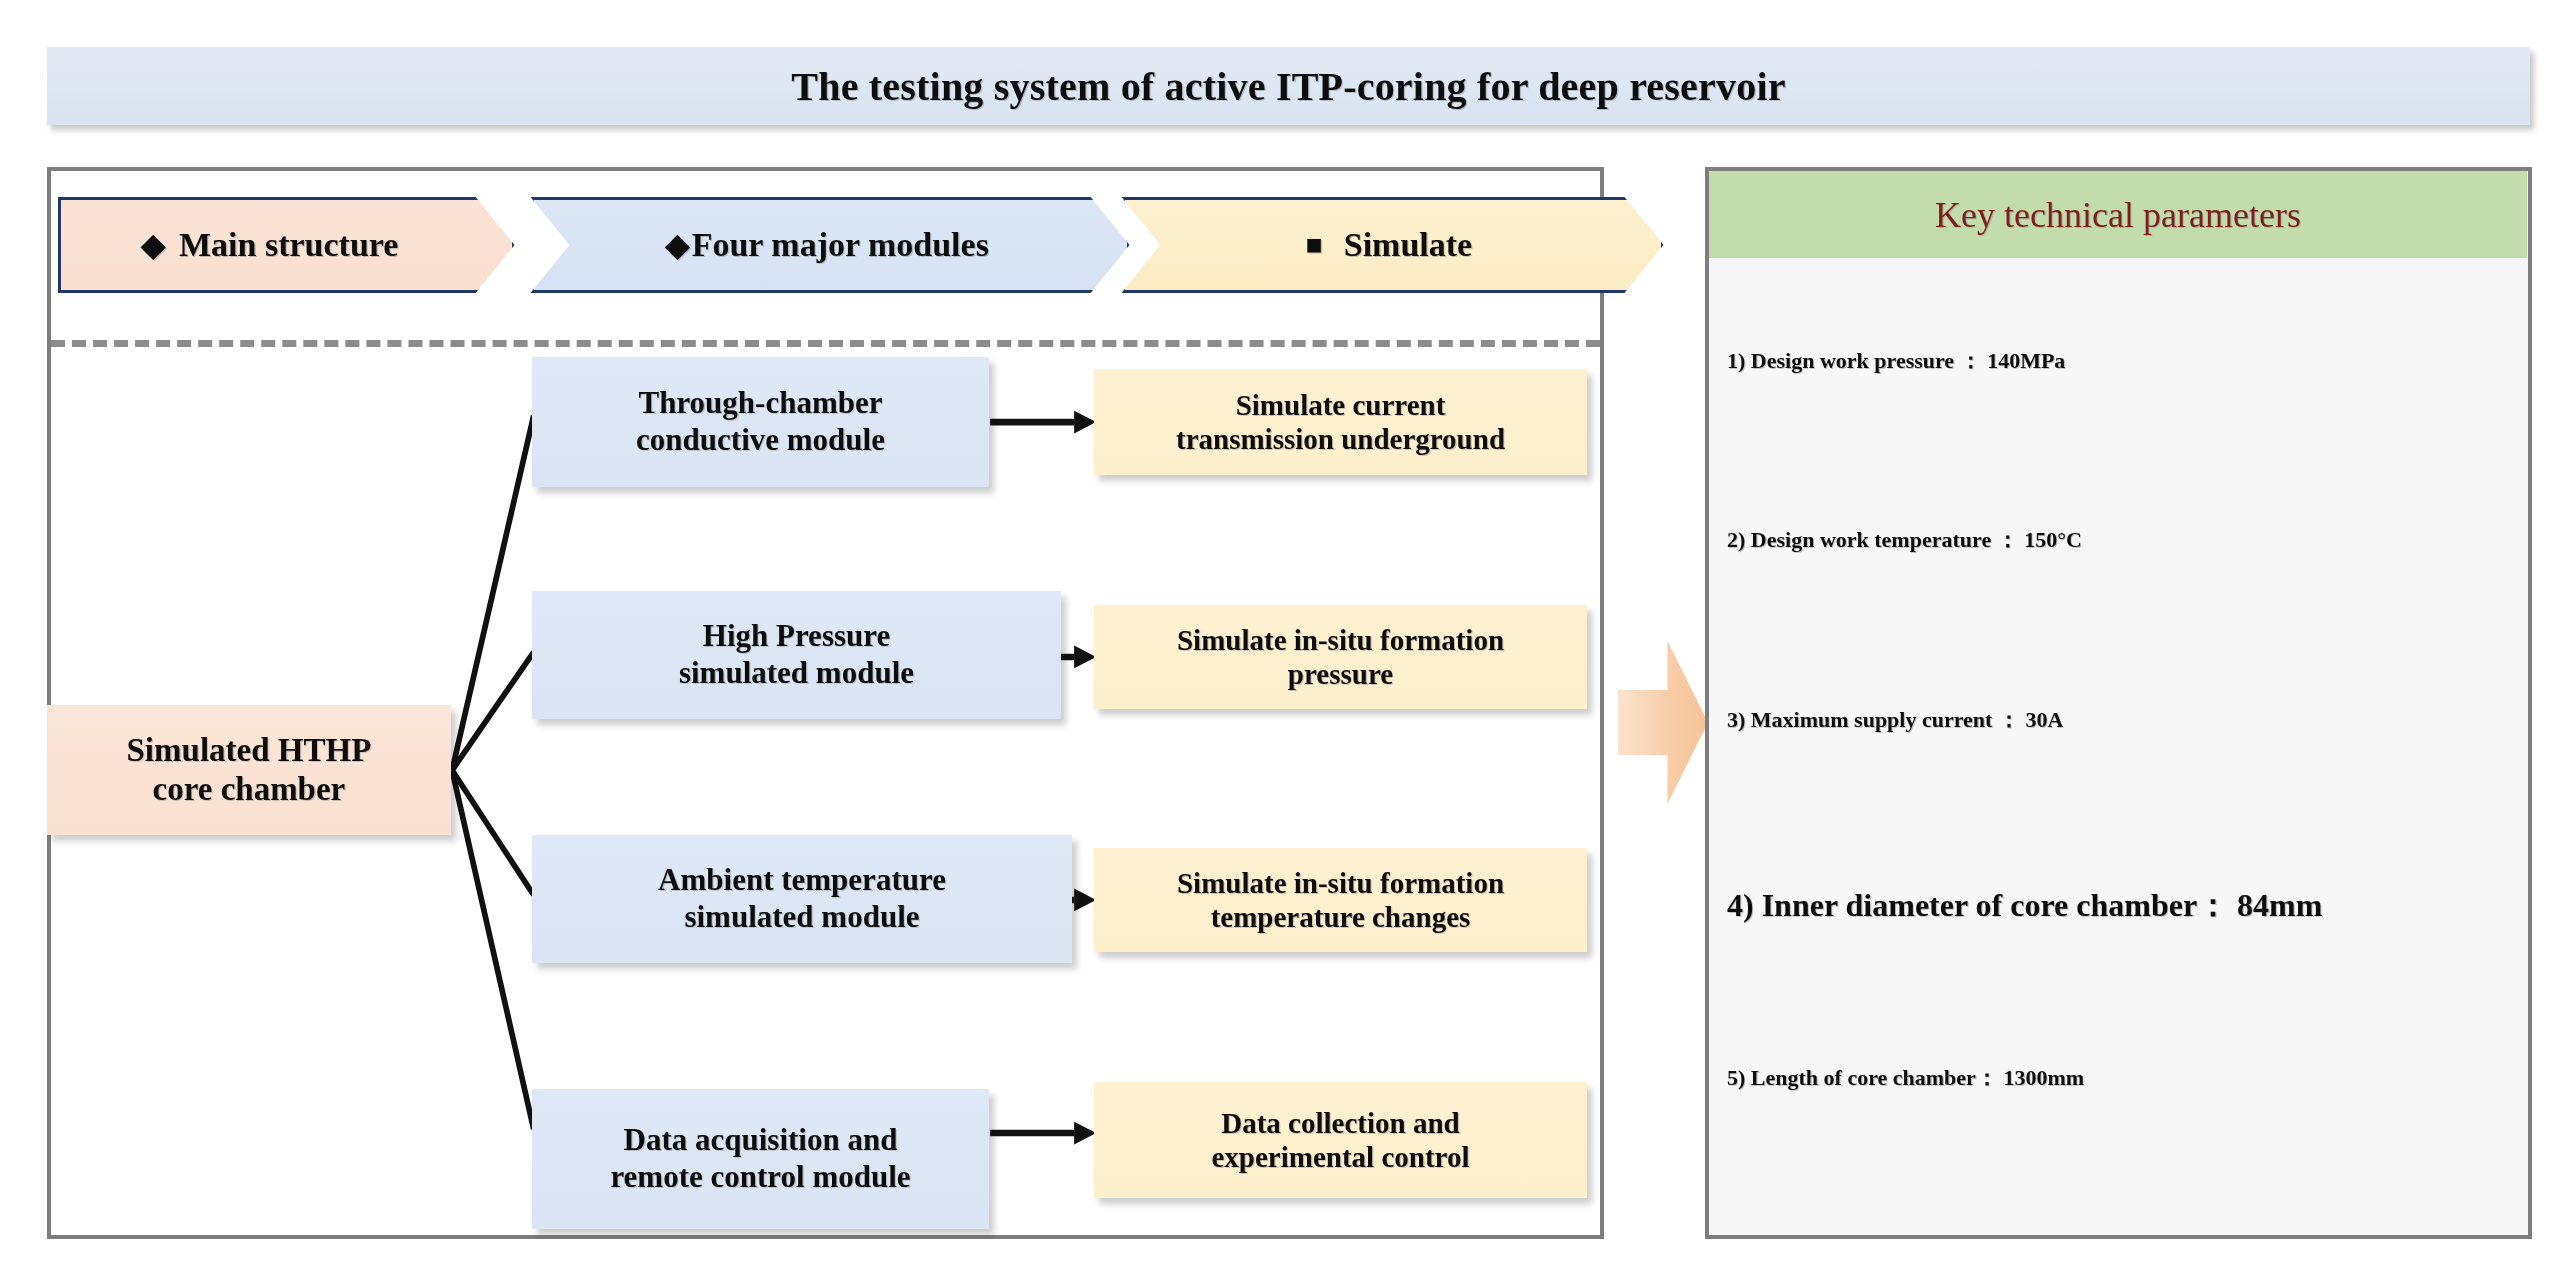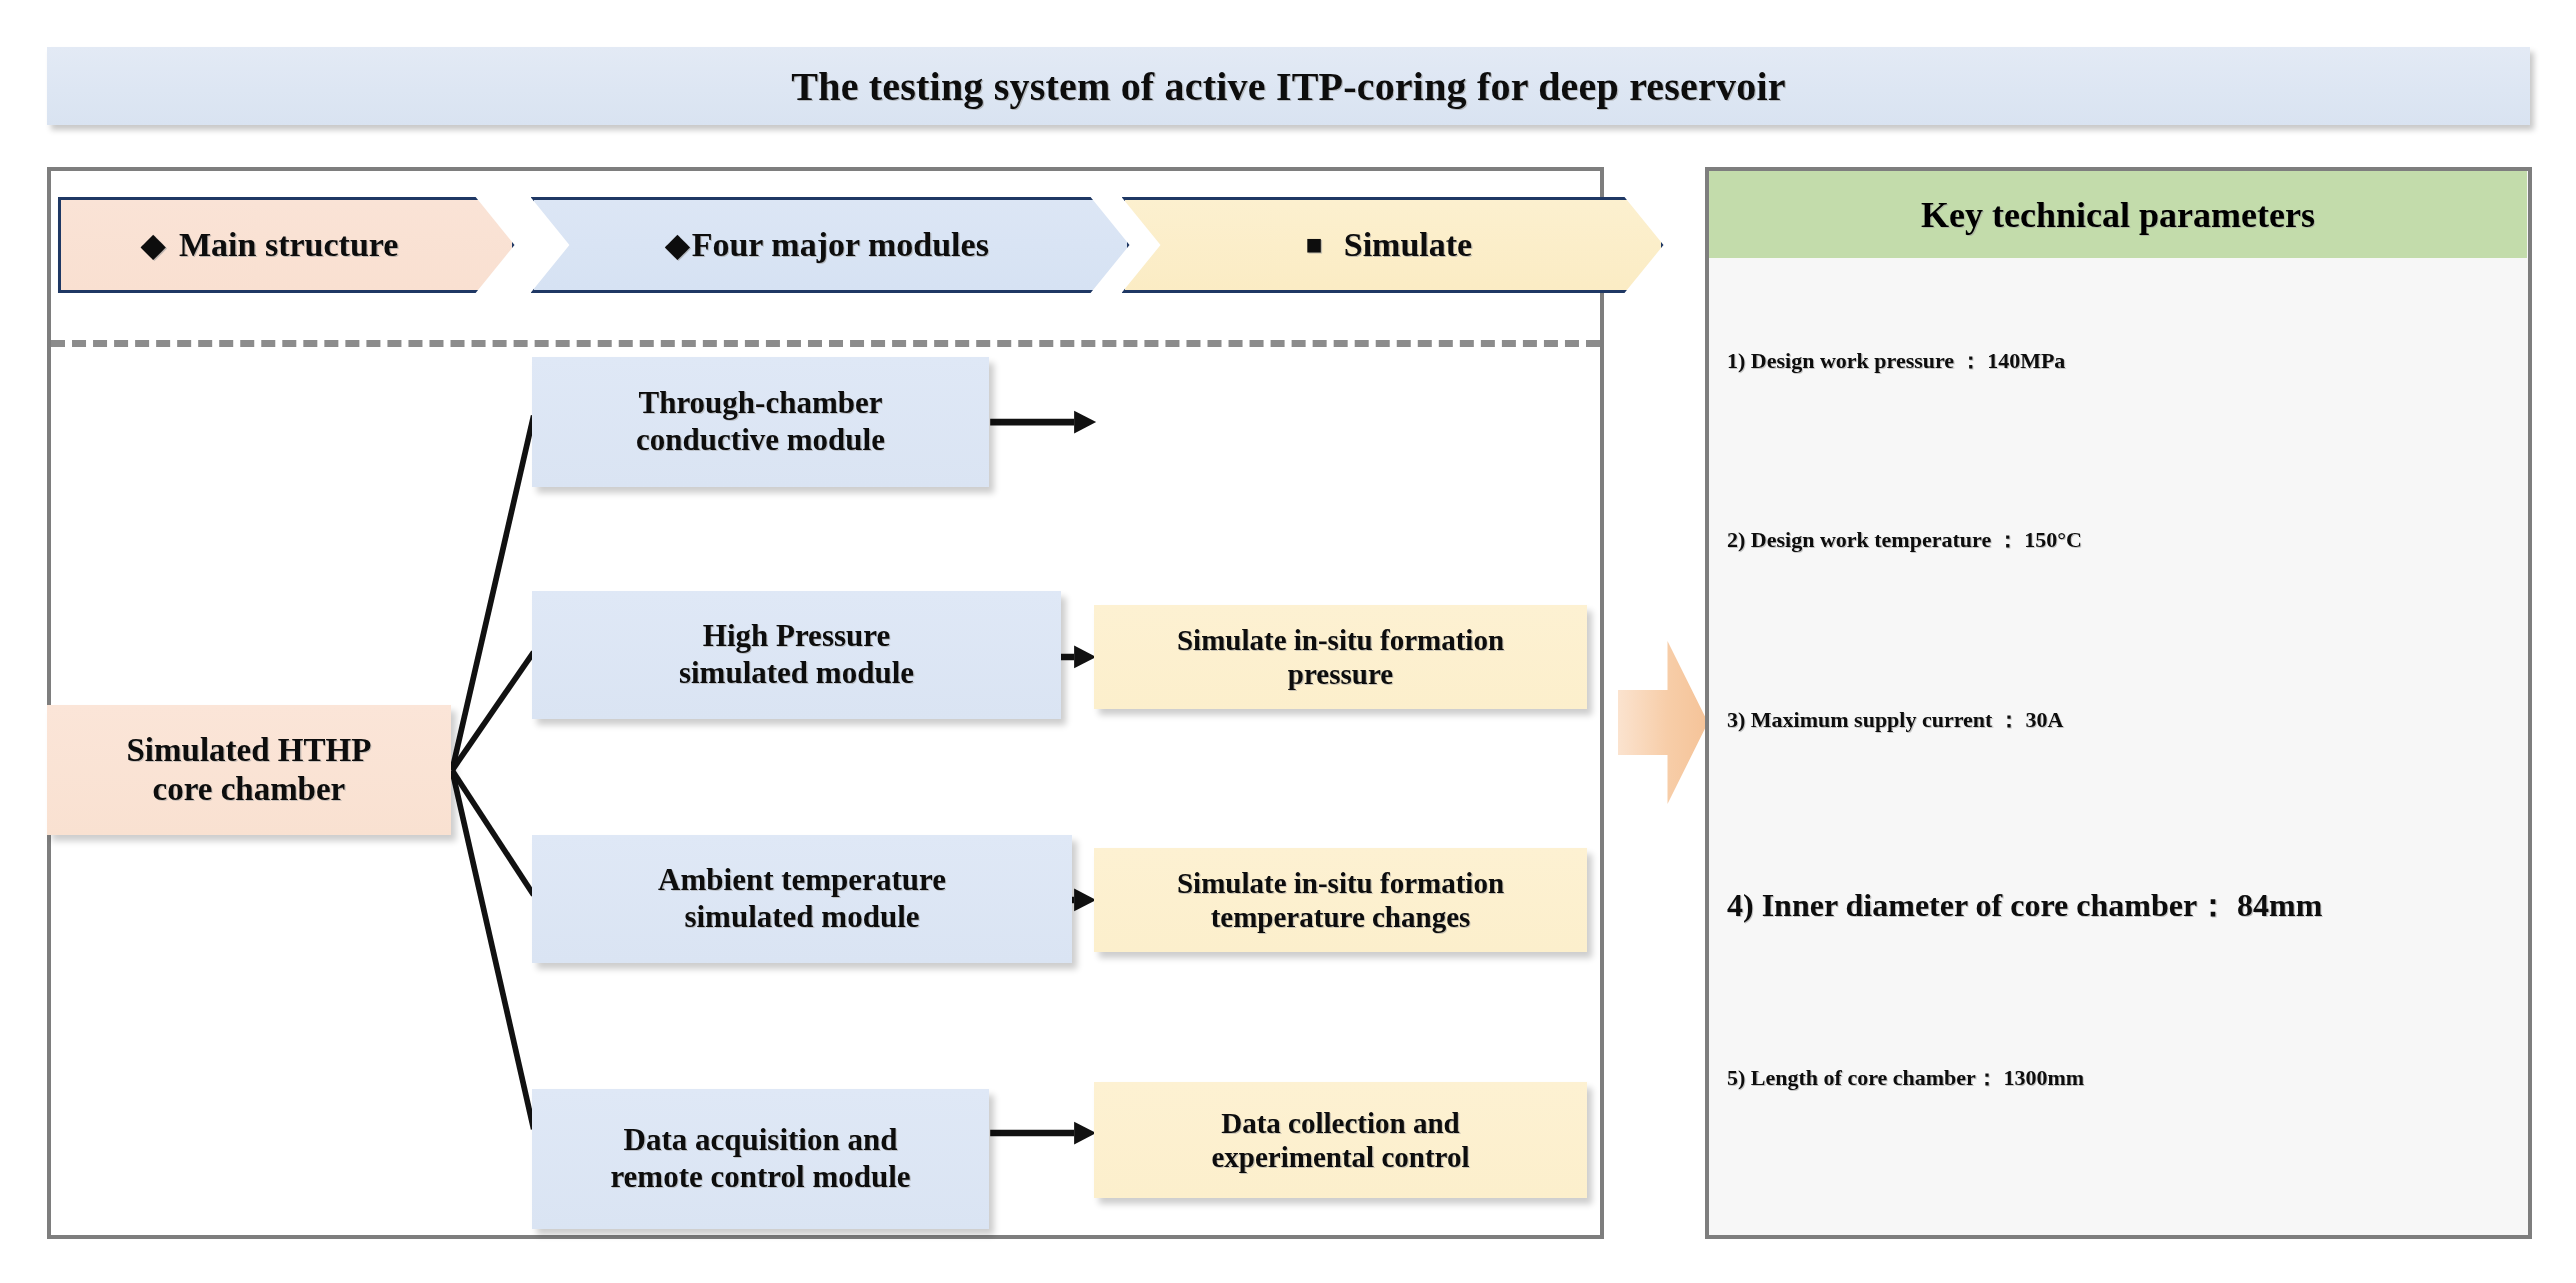--- a/index.html
+++ b/index.html
@@ -104,21 +104,21 @@
     clip-path:polygon(0 30%, 55% 30%, 55% 0, 100% 50%, 55% 100%, 55% 70%, 0 70%);
     filter:drop-shadow(0 0 2.4px rgba(110,110,110,0.95)) drop-shadow(3.3px 4.1px 3.3px rgba(0,0,0,0.25));
   }
 
   
   #params-header{
     position:absolute;left:0px;top:0px;width:818px;height:87px;
     background:#c3dcab;display:flex;align-items:center;justify-content:center;
   }
   #params-header .t{
-    font-size:36px;font-weight:bold;color:#000000;
+    font-size:36px;font-weight:normal;color:#7f1d1d;
     text-shadow:1.1px 1.1px 0 rgba(155,155,155,0.55);
   }
   #params-list{position:absolute;left:0;top:87px;width:818px;height:977px;}
   .param-item{
     position:absolute;left:18px;width:799px;
     font-size:22px;font-weight:bold;color:#0d0d0d;white-space:nowrap;
     text-shadow:1.1px 1.1px 0 rgba(158,158,158,0.55);
   }
   .param-item:nth-child(1){top:88px;}
   .param-item:nth-child(2){top:267px;}
@@ -202,20 +202,26 @@
       <span>simulated module</span>
     </span>
   </div>
   <div class="box mod-box" id="box-mod-4">
     <span class="lbl">
       <span>Data acquisition and</span><br>
       <span>remote control module</span>
     </span>
   </div>
 
+  <div class="box fn-box" id="box-fn-1">
+    <span class="lbl">
+      <span>Simulate current</span><br>
+      <span>transmission underground</span>
+    </span>
+  </div>
   <div class="box fn-box" id="box-fn-2">
     <span class="lbl">
       <span>Simulate in-situ formation</span><br>
       <span>pressure</span>
     </span>
   </div>
   <div class="box fn-box" id="box-fn-3">
     <span class="lbl">
       <span>Simulate in-situ formation</span><br>
       <span>temperature changes</span>

